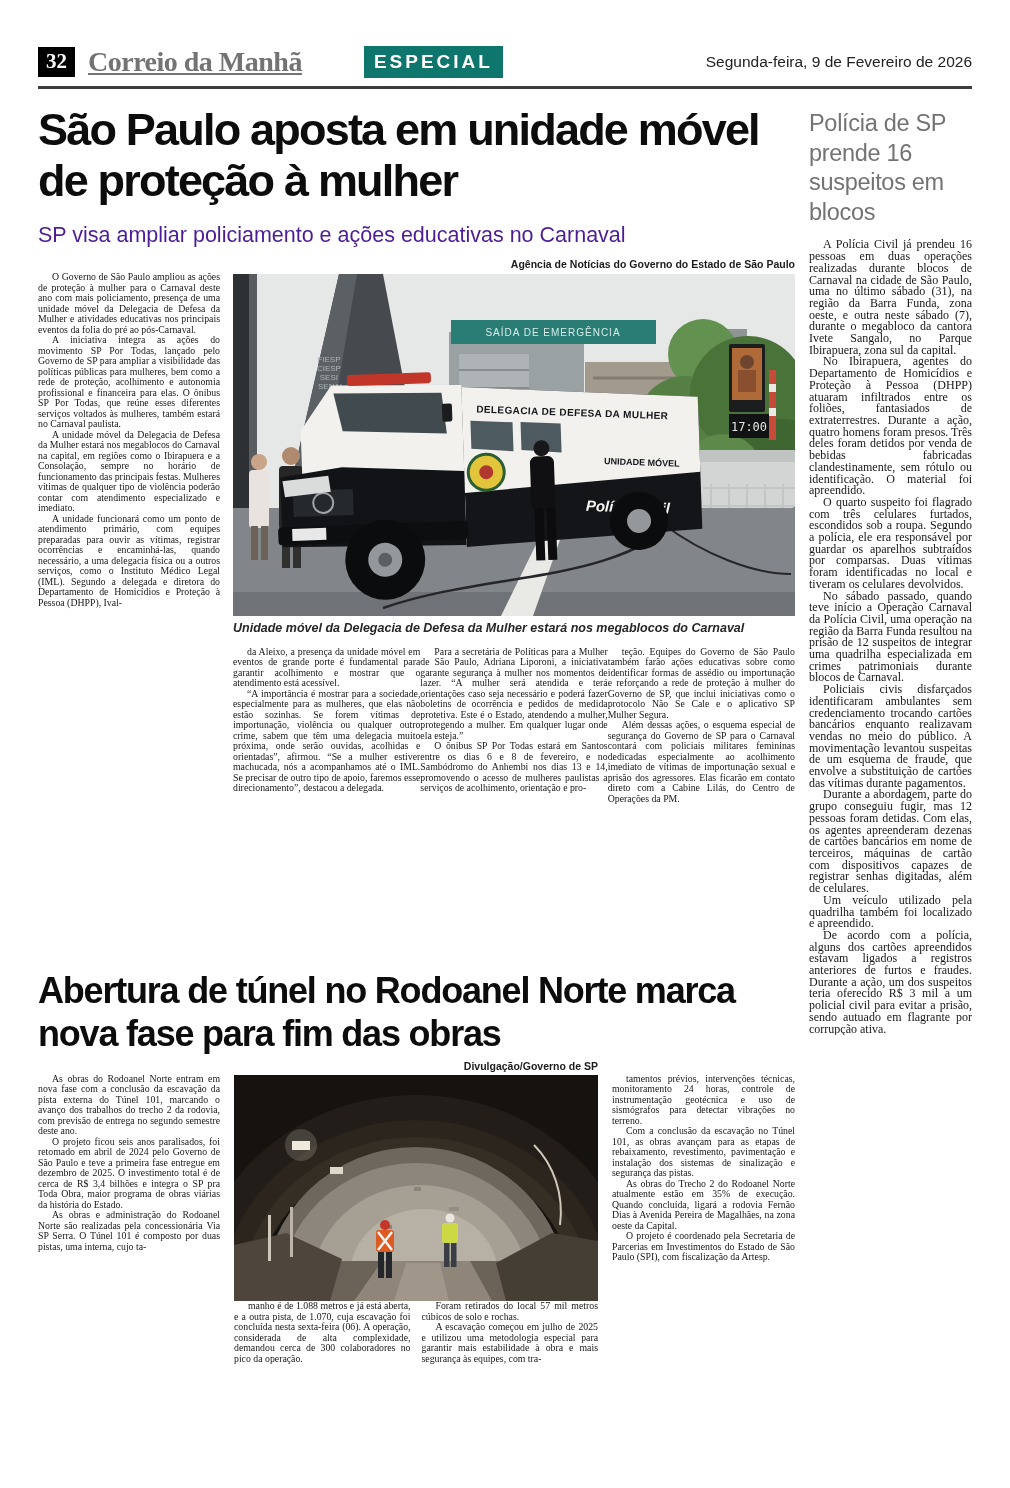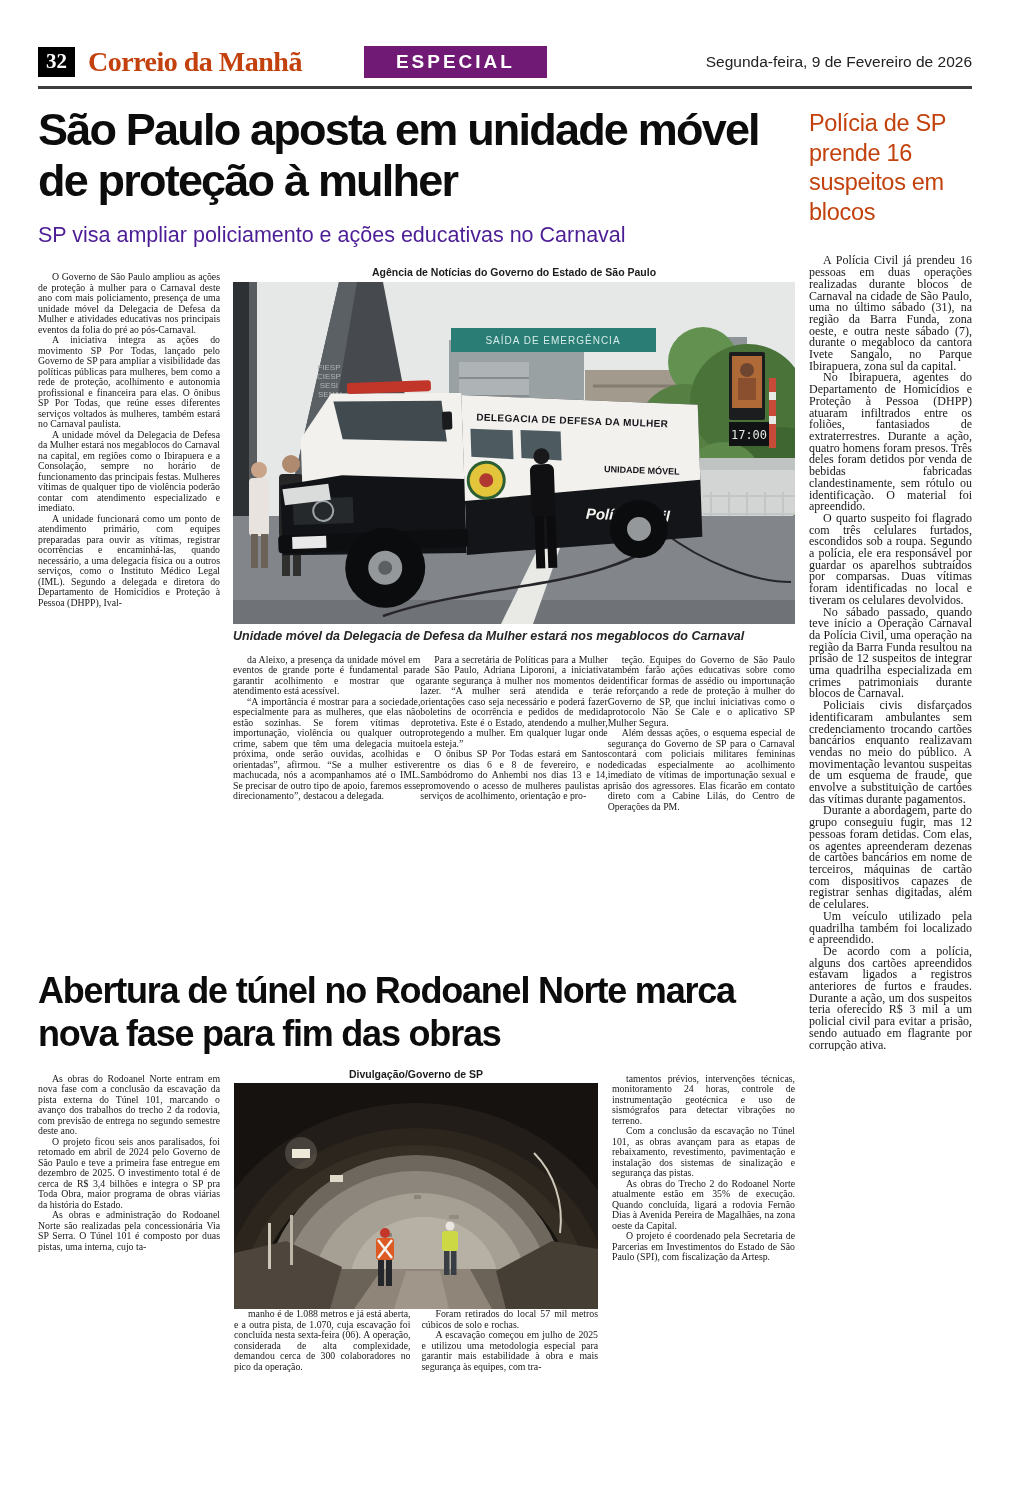--- a/index.html
+++ b/index.html
@@ -4,55 +4,55 @@
 <style>
   html,body{margin:0;padding:0;background:#fff;}
   .page{position:relative;width:1010px;height:1488px;box-sizing:border-box;
         padding:45px 38px 0;background:#fff;overflow:hidden;
         font-family:"Liberation Serif",serif;color:#141414;}
   
   .masthead-row{display:flex;align-items:center;height:34px;}
   .pageno{background:#000;color:#fff;font:bold 21px/1 "Liberation Serif",serif;
           padding:4px 8px 5px;}
   .brand{font:bold 28px/1 "Liberation Serif",serif;letter-spacing:-.5px;
-         margin-left:13px;color:#c2410c;}
-  .badge{background:#701a75;color:#fff;font:bold 19px/1 "Liberation Sans",sans-serif;
-         letter-spacing:3px;padding:6px 32px 7px;margin-left:62px;}
+         margin-left:13px;color:#737373;text-decoration:underline;}
+  .badge{background:#0f766e;color:#fff;font:bold 19px/1 "Liberation Sans",sans-serif;
+         letter-spacing:3px;padding:6px 10px 7px;margin-left:62px;}
   .date{margin-left:auto;font:15.5px/1 "Liberation Sans",sans-serif;color:#222;}
   .header-rule{border:none;border-top:3px solid #3d3d3d;margin:7px 0 0;}
   
   .layout{display:grid;grid-template-columns:757px 163px;column-gap:14px;margin-top:10px;}
   
   .headline{font:700 45px/1.13 "Liberation Sans",sans-serif;letter-spacing:-1.8px;
             color:#0c0c0c;margin:6px 0 16px;}
   .subhead{font:400 21.5px/1.2 "Liberation Sans",sans-serif;color:#4c1d95;margin:0 0 10px;}
   .headline2{font:700 36px/1.17 "Liberation Sans",sans-serif;letter-spacing:-1.2px;
              color:#0c0c0c;margin:18px 0 5px;}
   .sb-headline{font:500 23.5px/1.26 "Liberation Sans",sans-serif;letter-spacing:-.3px;
-               color:#c2410c;margin:10px 0 28px;}
+               color:#737373;margin:10px 0 12px;}
   
   .a1-grid{display:grid;grid-template-columns:182px 562px;column-gap:13px;
            height:694px;overflow:hidden;}
   .a1-cols{display:grid;grid-template-columns:repeat(3,1fr);
            height:308px;overflow:hidden;}
   .a2-grid{display:grid;grid-template-columns:182px 364px 183px;column-gap:14px;
            height:415px;overflow:hidden;}
   .a2-cols{display:grid;grid-template-columns:1fr 1fr;column-gap:11px;
            height:148px;overflow:hidden;}
   .pt{padding-top:14px;}
   .bodycol{overflow:hidden;}
   .para{font-size:9.8px;line-height:10.5px;text-align:justify;text-indent:14px;
         margin:0;color:#161616;}
   .sidebar .para{font-size:12px;line-height:11.7px;}
   .sidebar{overflow:hidden;height:1390px;}
   
   figure{margin:0;}
   .photo{display:block;}
-  .photo-credit{font:700 10.5px/1.2 "Liberation Sans",sans-serif;text-align:center;
-                color:#1c1c1c;margin:8px 0 3px;}
+  .photo-credit{font:700 10.5px/1.2 "Liberation Sans",sans-serif;text-align:right;
+                color:#1c1c1c;margin:0 0 3px;}
   .caption{font:italic 600 12.5px/1.25 "Liberation Sans",sans-serif;color:#262626;
            margin:5px 0 10px;}
 </style>
 </head>
 <body>
 
 <div class="page">
 
   <div class="masthead-row">
     <span class="pageno">32</span>

